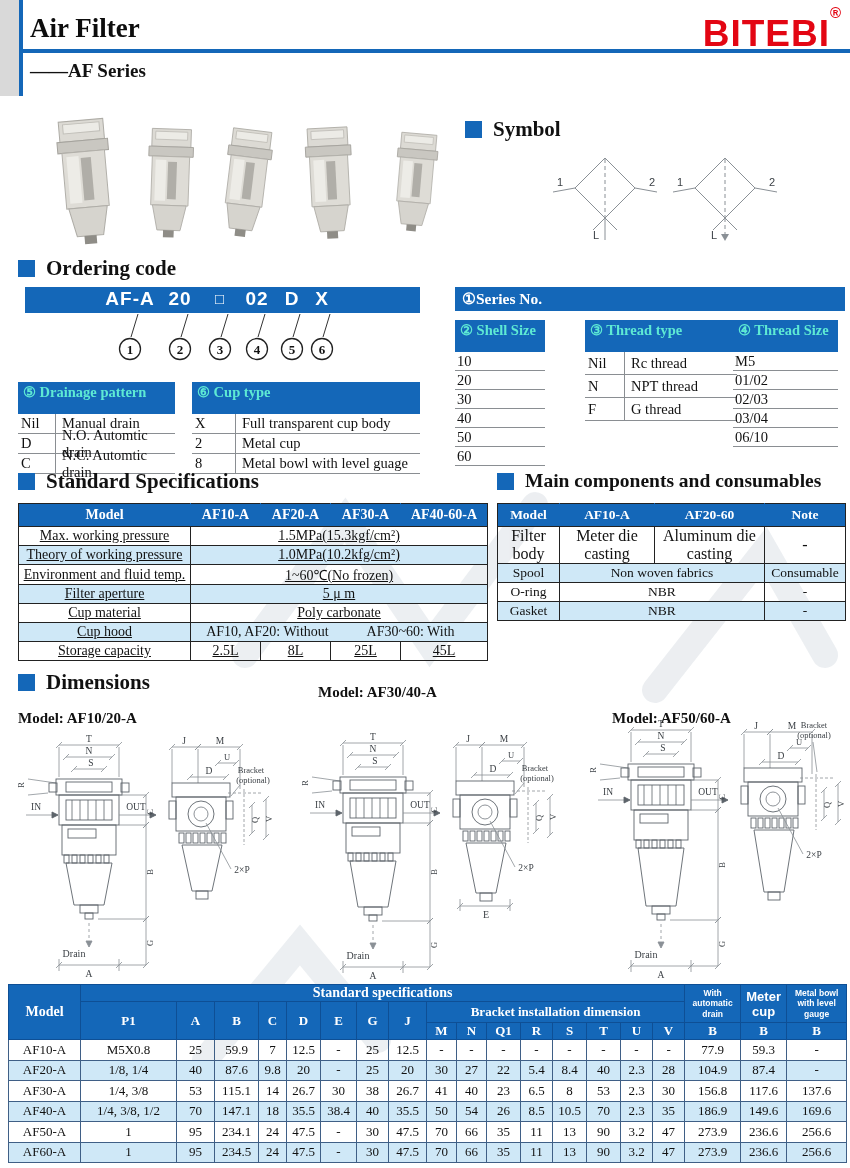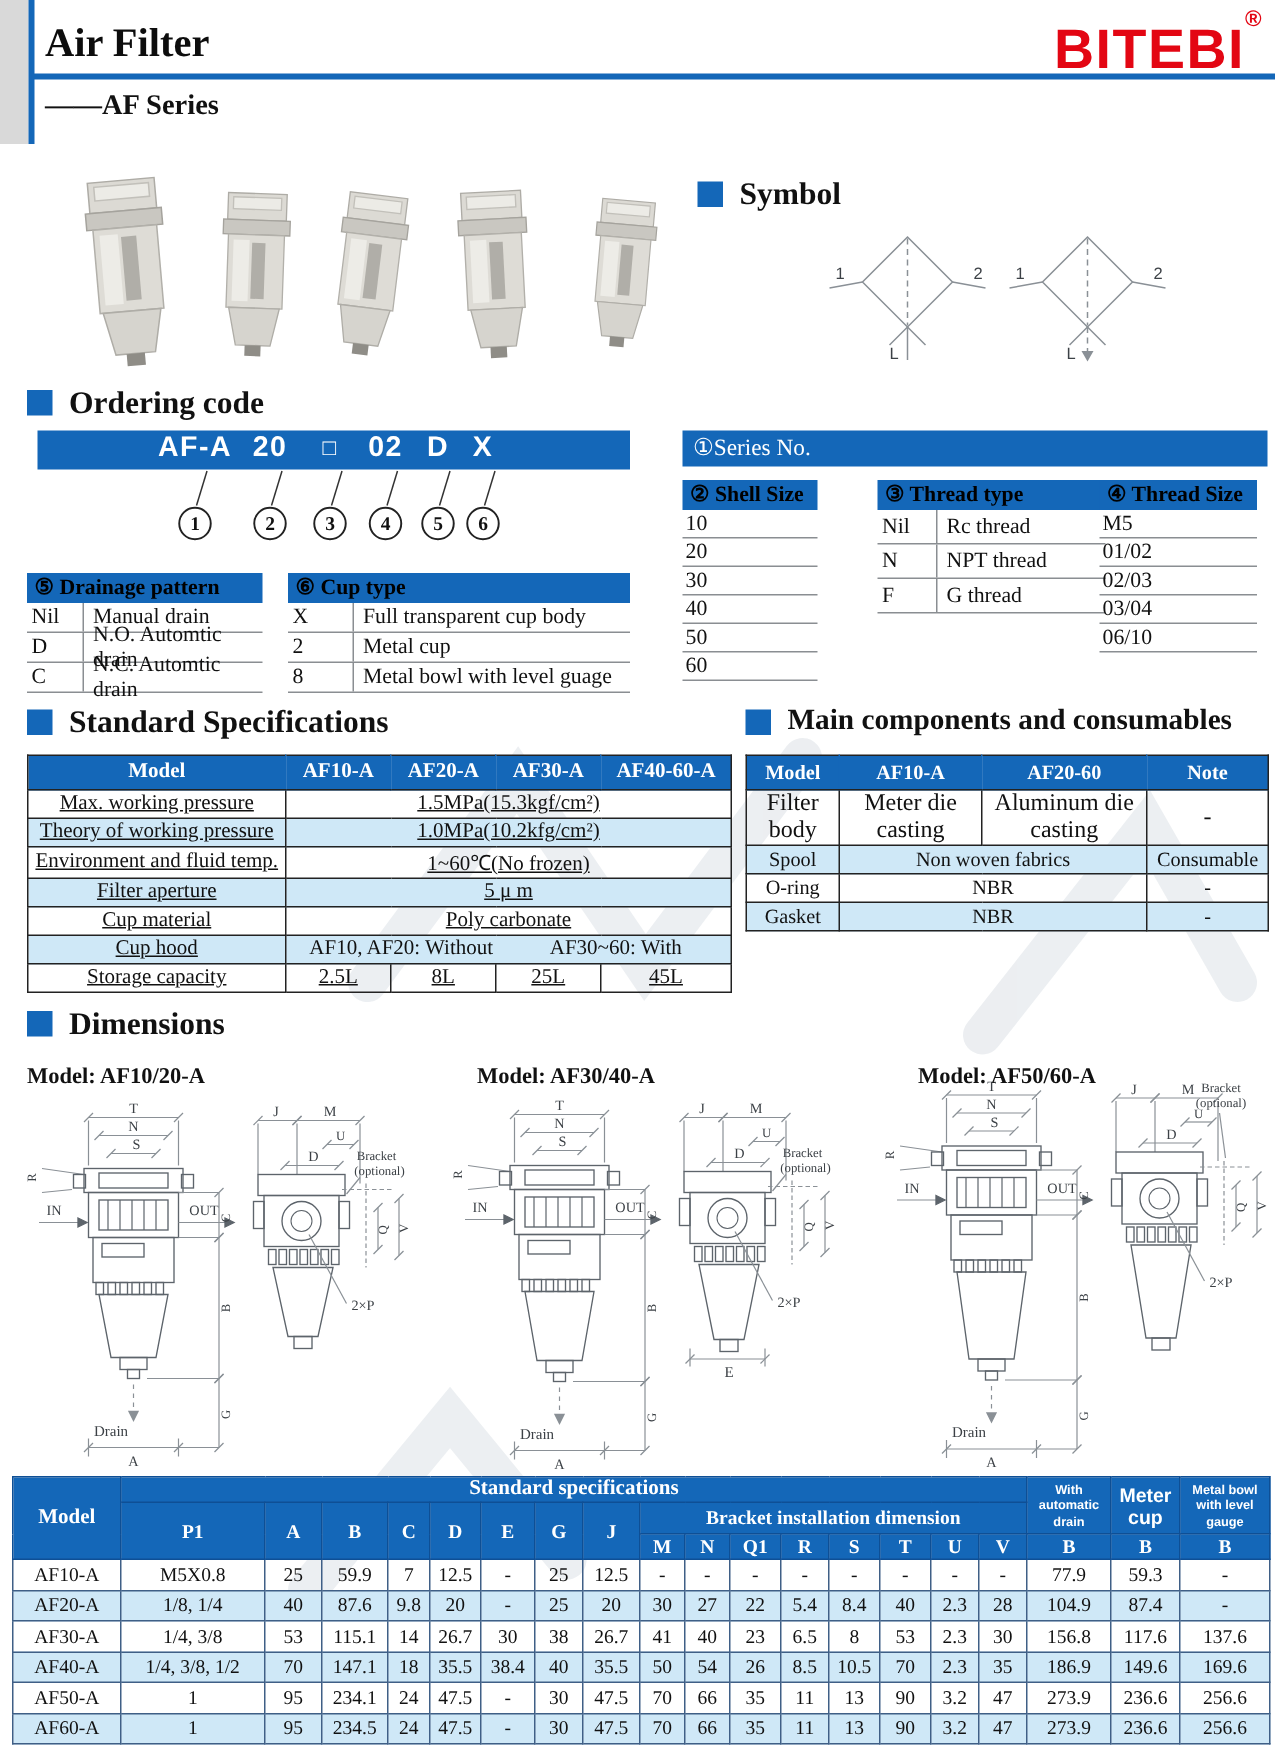--- a/index.html
+++ b/index.html
@@ -21,26 +21,26 @@
   .sec.small{font-size:19.5px;}
   .bullet{width:17px;height:17px;background:#1467b8;flex:0 0 17px;}
 
   
   .oc-banner{left:25px;top:287px;width:395px;height:26px;background:#1467b8;}
   .oc-part{position:absolute;top:1px;transform:translateX(-50%);color:#fff;
            font:bold 19px "Liberation Sans",sans-serif;letter-spacing:1px;}
   .oc-part.square{font-size:15px;top:3px;}
 
   
-  .blue-banner{background:#1467b8;color:#fff;font-weight:normal;}
+  .blue-banner{background:#1467b8;color:#fff;font-weight:bold;}
   .series-banner{left:455px;top:287px;width:390px;height:24px;line-height:24px;
                  padding-left:7px;font-size:15.5px;box-sizing:border-box;}
   .mini{font-size:14.5px;}
-  .mini .mhdr{background:#1467b8;color:#000000;font-weight:bold;font-size:14.5px;
-              height:20px;line-height:20px;padding-left:5px;}
+  .mini .mhdr{background:#1467b8;color:#5eead4;font-weight:bold;font-size:14.5px;
+              height:32px;line-height:20px;padding-left:5px;}
   .lrow{height:18px;line-height:18px;border-bottom:1px solid #8a8e92;padding-left:2px;}
   .prow{display:flex;border-bottom:1px solid #8a8e92;align-items:stretch;}
   .prow .pcode{padding-left:3px;display:flex;align-items:center;}
   .prow .plbl{border-left:1px solid #8a8e92;padding-left:6px;flex:1;display:flex;align-items:center;}
   .t22 .prow{height:22px;} .t19 .prow{height:19px;}
 
   
   table{border-collapse:collapse;table-layout:fixed;font-family:"Liberation Serif",serif;}
   #stable{left:18px;top:503px;width:469px;}
   #stable th{background:#1467b8;color:#fff;font-size:14px;height:20px;
@@ -393,21 +393,21 @@
           <td colspan="1">-</td>
         </tr>
       </tbody>
     </table>
 
   <div class="abs sec" style="left:18px;top:670px">
     <span class="bullet"></span>
     <span>Dimensions</span>
   </div>
   <div class="abs model-label" style="left:18px;top:710px">Model: AF10/20-A</div>
-  <div class="abs model-label" style="left:318px;top:710px">Model: AF30/40-A</div>
+  <div class="abs model-label" style="left:318px;top:684px">Model: AF30/40-A</div>
   <div class="abs model-label" style="left:612px;top:710px">Model: AF50/60-A</div>
 
   <svg class="abs" id="draw1" style="left:14px;top:733px" width="268" height="252" viewBox="0 0 268 252">
       <line x1="45" y1="12" x2="105" y2="12" stroke="#8a9096" stroke-width="0.8"></line>
       <line x1="42" y1="15" x2="48" y2="9" stroke="#8a9096" stroke-width="0.8"></line>
       <line x1="102" y1="15" x2="108" y2="9" stroke="#8a9096" stroke-width="0.8"></line>
       <text x="75" y="9" font-size="9.5" fill="#3c4146" text-anchor="middle" font-family="&quot;Liberation Serif&quot;,serif">T</text>
       <line x1="45" y1="14" x2="45" y2="44" stroke="#8a9096" stroke-width="0.8"></line>
       <line x1="105" y1="14" x2="105" y2="44" stroke="#8a9096" stroke-width="0.8"></line>
       <line x1="52" y1="24" x2="98" y2="24" stroke="#8a9096" stroke-width="0.8"></line>

